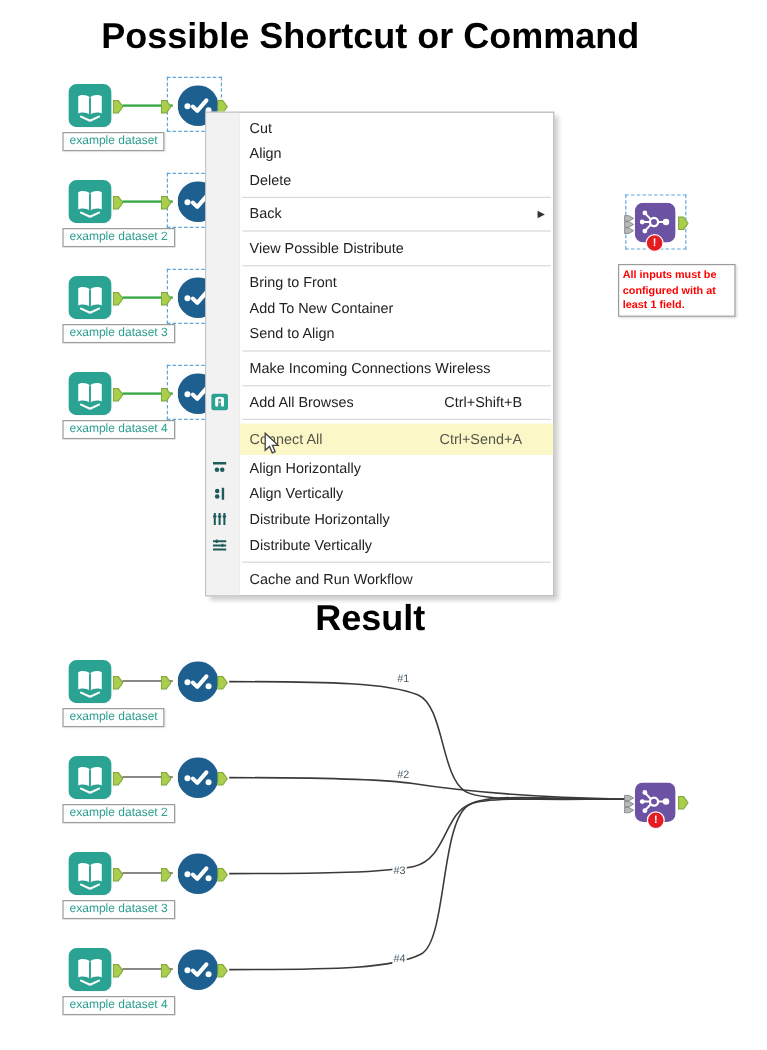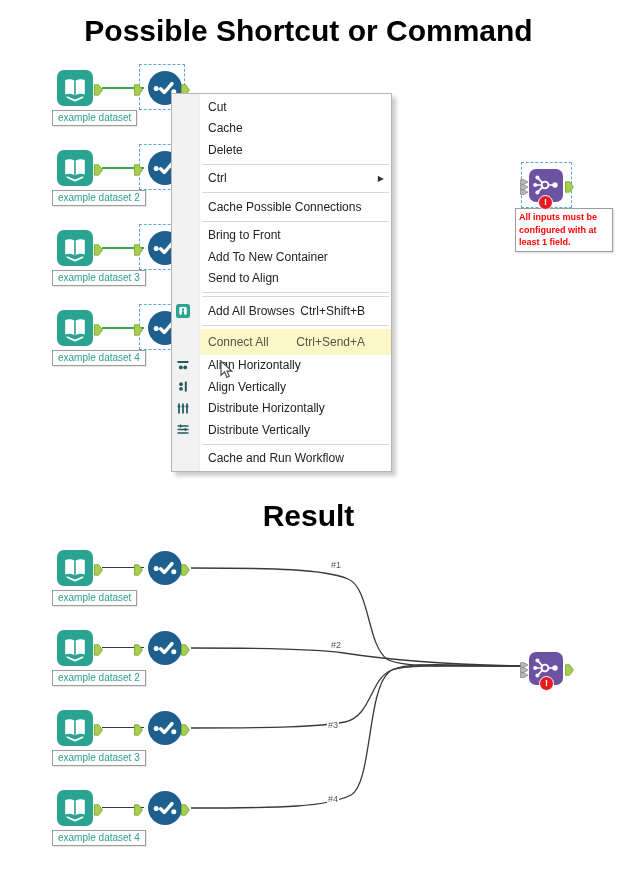--- a/index.html
+++ b/index.html
@@ -33,21 +33,21 @@
             border:1.6px dashed #5FA8DC;box-sizing:border-box;}
   .union-node{position:absolute;width:34px;height:33px;cursor:pointer;}
   .badge{position:absolute;width:13px;height:13px;border-radius:50%;background:#E61C23;
          border:1px solid #fff;color:#fff;font-weight:bold;font-size:9px;line-height:13px;
          text-align:center;z-index:6;}
   .err-tip{position:absolute;width:90px;background:#fff;border:1px solid #9c9c9c;
            color:#F00;font-weight:bold;font-size:9px;line-height:1.4;padding:2px 3px;
            box-shadow:1px 1px 2px rgba(0,0,0,0.15);}
 
   
-  .menu{position:absolute;left:171px;top:93px;width:221px;background:#fff;
+  .menu{position:absolute;left:171px;top:93px;width:291px;background:#fff;
         border:1px solid #b5b5b5;box-shadow:4px 4px 4px rgba(0,0,0,0.2);
         padding:2px 0;z-index:50;box-sizing:border-box;}
   .menu-gutter{position:absolute;left:0;top:0;bottom:0;width:27px;background:#f2f2f2;
                border-right:1px solid #ededed;}
   .menu-item{position:relative;margin-left:28px;height:21.5px;display:flex;align-items:center;
              padding:0 6px 0 8px;font-size:12px;color:#222;cursor:default;}
   .menu-item.hl{background:#FBF7C6;height:26px;color:#55554A;}
   .menu-item .shortcut{margin-left:auto;padding-right:20px;}
   .menu-item .sub-arrow{position:absolute;right:7px;font-size:8px;color:#333;}
   .menu-sep{margin:3px 2px 3px 30px;border-top:1px solid #d8d8d8;height:0;}
@@ -308,21 +308,21 @@
           <g fill="#B9B9B9" stroke="#7E7E7E" stroke-width="0.7">
             <path d="M0.5 0.7 H4 L8 3 L4 5.3 H0.5 Z"></path>
             <path d="M0.5 5.8 H4 L8 8.1 L4 10.4 H0.5 Z"></path>
             <path d="M0.5 10.9 H4 L8 13.2 L4 15.5 H0.5 Z"></path>
           </g>
         </svg></span>
     <span class="anchor" style="left:46px;top:18px;" id="out-anchor-top"><svg viewBox="0 0 9 12" width="9" height="12">
           <path d="M0.5 0.8 H4.6 L8.4 6 L4.6 11.2 H0.5 Z" fill="#A9CE4B" stroke="#7FA839" stroke-width="0.9"></path>
         </svg></span>
     <div class="badge" style="left:19px;top:34px;">!</div>
-    <div class="err-tip" style="left:-4px;top:47px;">All inputs must be configured with at least 1 field.</div>
+    <div class="err-tip" style="left:-4px;top:59px;">All inputs must be configured with at least 1 field.</div>
   </div>
 
   <div class="union-group" style="left:519px;top:650px;">
     <div class="union-node" style="left:10px;top:2px;" id="union-node-result"><svg viewBox="0 0 34 33" width="34" height="33">
           <rect width="34" height="33" rx="7" fill="#6B52A2"></rect>
           <path d="M13.4 13.8 L9 9.2 M11.8 16 L7 16 M13.4 18.2 L9 22.8 M19.2 16 L25.4 16" stroke="#fff" stroke-width="1.7"></path>
           <circle cx="8.4" cy="8.4" r="2" fill="#fff"></circle>
           <circle cx="6.2" cy="16" r="2" fill="#fff"></circle>
           <circle cx="8.4" cy="23.6" r="2" fill="#fff"></circle>
           <circle cx="26" cy="16" r="2.7" fill="#fff"></circle>
@@ -341,45 +341,48 @@
     <div class="badge" style="left:20px;top:26px;">!</div>
   </div>
 
   <div class="menu">
     <div class="menu-gutter"></div>
     <div id="menu-items">
         <div class="menu-item">
           <span class="mi-label">Cut</span>
         </div>
         <div class="menu-item">
-          <span class="mi-label">Cache</span>
+          <span class="mi-label">Align</span>
         </div>
         <div class="menu-item">
           <span class="mi-label">Delete</span>
         </div>
         <div class="menu-sep"></div>
         <div class="menu-item">
-          <span class="mi-label">Ctrl</span>
+          <span class="mi-label">Back</span>
           <span class="sub-arrow">▶</span>
         </div>
         <div class="menu-sep"></div>
         <div class="menu-item">
-          <span class="mi-label">Cache Possible Connections</span>
+          <span class="mi-label">View Possible Distribute</span>
         </div>
         <div class="menu-sep"></div>
         <div class="menu-item">
           <span class="mi-label">Bring to Front</span>
         </div>
         <div class="menu-item">
           <span class="mi-label">Add To New Container</span>
         </div>
         <div class="menu-item">
           <span class="mi-label">Send to Align</span>
         </div>
         <div class="menu-sep"></div>
+        <div class="menu-item">
+          <span class="mi-label">Make Incoming Connections Wireless</span>
+        </div>
         <div class="menu-sep"></div>
         <div class="menu-item">
           <span class="g-icon">
             <svg viewBox="0 0 14 14" width="14" height="14">
               <rect width="14" height="14" rx="2.5" fill="#2BA392"></rect>
               <path d="M4.6 4.4 L4.6 9.6 M9.4 4.4 L9.4 9.6" stroke="#fff" stroke-width="2.6" stroke-linecap="round"></path>
               <path d="M4.6 4.4 Q7 2.6 9.4 4.4" fill="none" stroke="#fff" stroke-width="1.6"></path>
               <path d="M7 6.4 L7 7.6" stroke="#fff" stroke-width="1.2"></path>
             </svg>
           </span>

